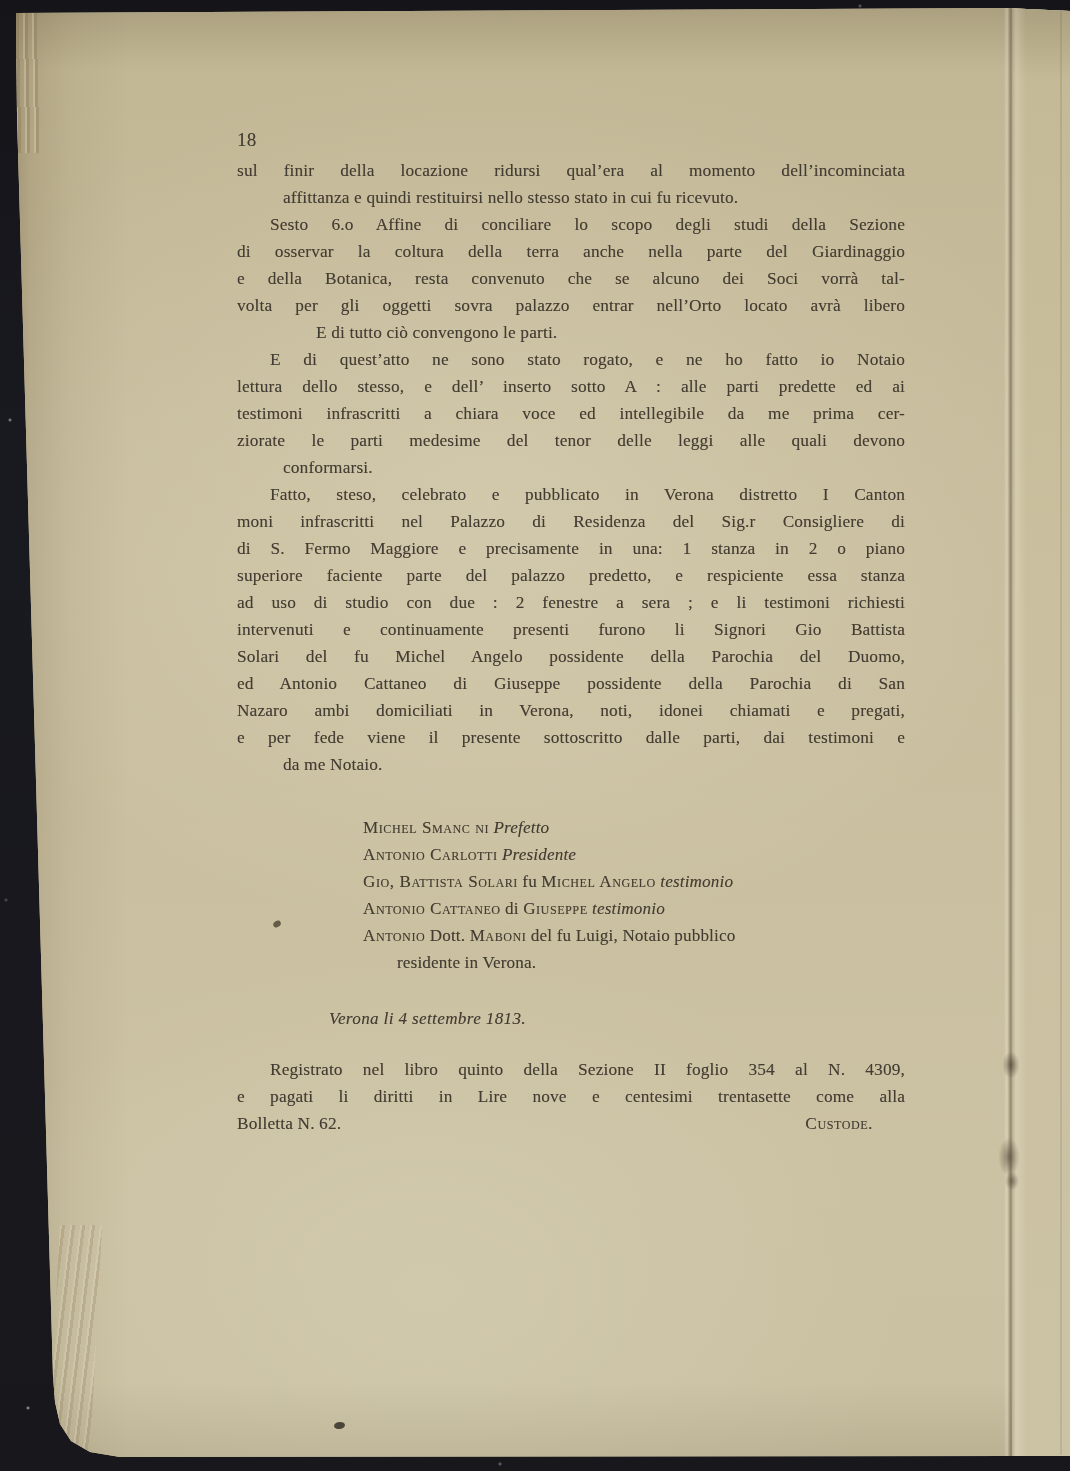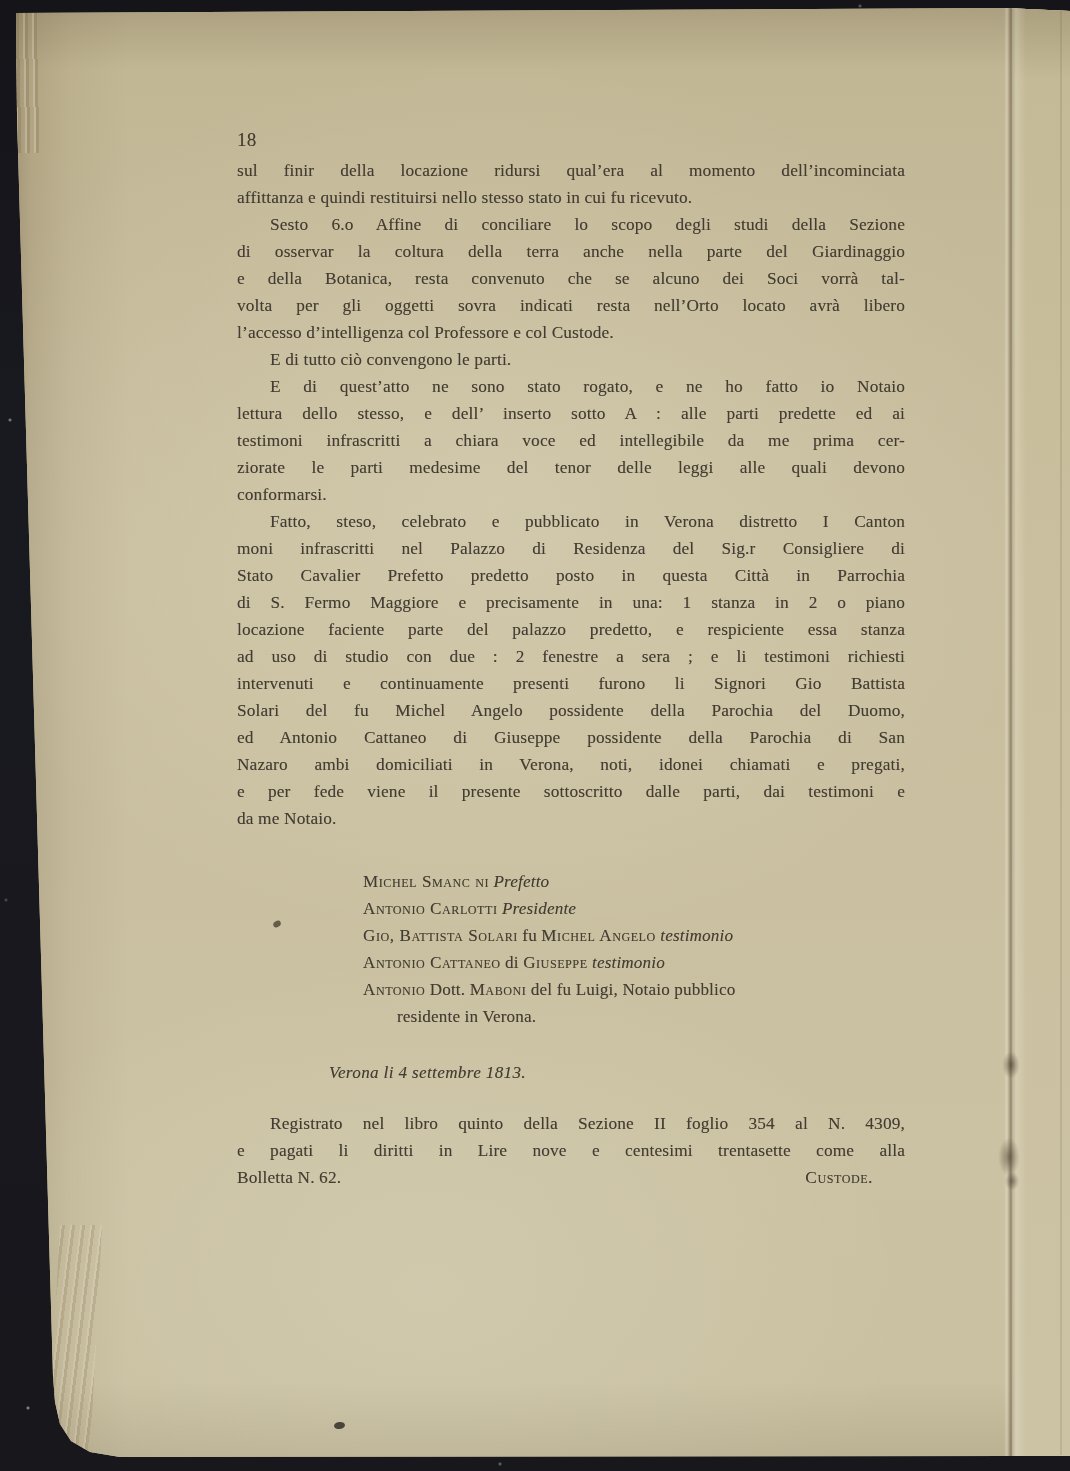--- a/index.html
+++ b/index.html
@@ -84,21 +84,21 @@
   .content{
     position:absolute;left:237px;top:126px;width:668px;
     color:#433c32;
     font-size:17.2px;line-height:27px;
     text-shadow:0.3px 0.3px 0 rgba(62,52,40,.35);
     letter-spacing:.2px;
   }
   .pagenum{font-size:19px;line-height:27px;margin-bottom:4px;}
   .tline{text-align:justify;text-align-last:justify;text-justify:inter-word;}
   .tline.ind{text-indent:33px;}
-  .tline.end{text-align-last:left;}
+  .tline.end{text-align-last:left;margin-left:46px;}
 
   .sigs{margin-top:36px;padding-left:126px;font-size:17px;}
   .sigline{line-height:27px;white-space:nowrap;}
   .sigline.ind{padding-left:34px;}
   .sc{font-variant:small-caps;letter-spacing:.6px;}
   .it{font-style:italic;}
   .rm{font-style:normal;}
 
   .dateline{
     margin-top:29px;padding-left:92px;
@@ -126,33 +126,31 @@
 
   <div class="content">
     <div class="pagenum">18</div>
 
     <div id="body-lines">
         <div class="tline">sul finir della locazione ridursi qual’era al momento dell’incominciata</div>
         <div class="tline end">affittanza e quindi restituirsi nello stesso stato in cui fu ricevuto.</div>
         <div class="tline ind">Sesto 6.o Affine di conciliare lo scopo degli studi della Sezione</div>
         <div class="tline">di osservar la coltura della terra anche nella parte del Giardinaggio</div>
         <div class="tline">e della Botanica, resta convenuto che se alcuno dei Soci vorrà tal-</div>
-        <div class="tline">volta per gli oggetti sovra indicati resta nell’Orto locato avrà libero</div>
-        <div class="tline end">l’accesso d’intelligenza col Professore e col Custode.</div>
+        <div class="tline">volta per gli oggetti sovra palazzo entrar nell’Orto locato avrà libero</div>
         <div class="tline ind end">E di tutto ciò convengono le parti.</div>
         <div class="tline ind">E di quest’atto ne sono stato rogato, e ne ho fatto io Notaio</div>
         <div class="tline">lettura dello stesso, e dell’ inserto sotto A : alle parti predette ed ai</div>
         <div class="tline">testimoni infrascritti a chiara voce ed intellegibile da me prima cer-</div>
         <div class="tline">ziorate le parti medesime del tenor delle leggi alle quali devono</div>
         <div class="tline end">conformarsi.</div>
         <div class="tline ind">Fatto, steso, celebrato e pubblicato in Verona distretto I Canton</div>
         <div class="tline">moni infrascritti nel Palazzo di Residenza del Sig.r Consigliere di</div>
-        <div class="tline">Stato Cavalier Prefetto predetto posto in questa Città in Parrochia</div>
         <div class="tline">di S. Fermo Maggiore e precisamente in una: 1 stanza in 2 o piano</div>
-        <div class="tline">locazione faciente parte del palazzo predetto, e respiciente essa stanza</div>
+        <div class="tline">superiore faciente parte del palazzo predetto, e respiciente essa stanza</div>
         <div class="tline">ad uso di studio con due : 2 fenestre a sera ; e li testimoni richiesti</div>
         <div class="tline">intervenuti e continuamente presenti furono li Signori Gio Battista</div>
         <div class="tline">Solari del fu Michel Angelo possidente della Parochia del Duomo,</div>
         <div class="tline">ed Antonio Cattaneo di Giuseppe possidente della Parochia di San</div>
         <div class="tline">Nazaro ambi domiciliati in Verona, noti, idonei chiamati e pregati,</div>
         <div class="tline">e per fede viene il presente sottoscritto dalle parti, dai testimoni e</div>
         <div class="tline end">da me Notaio.</div>
       </div>
 
     <div class="sigs" id="sig-lines">

